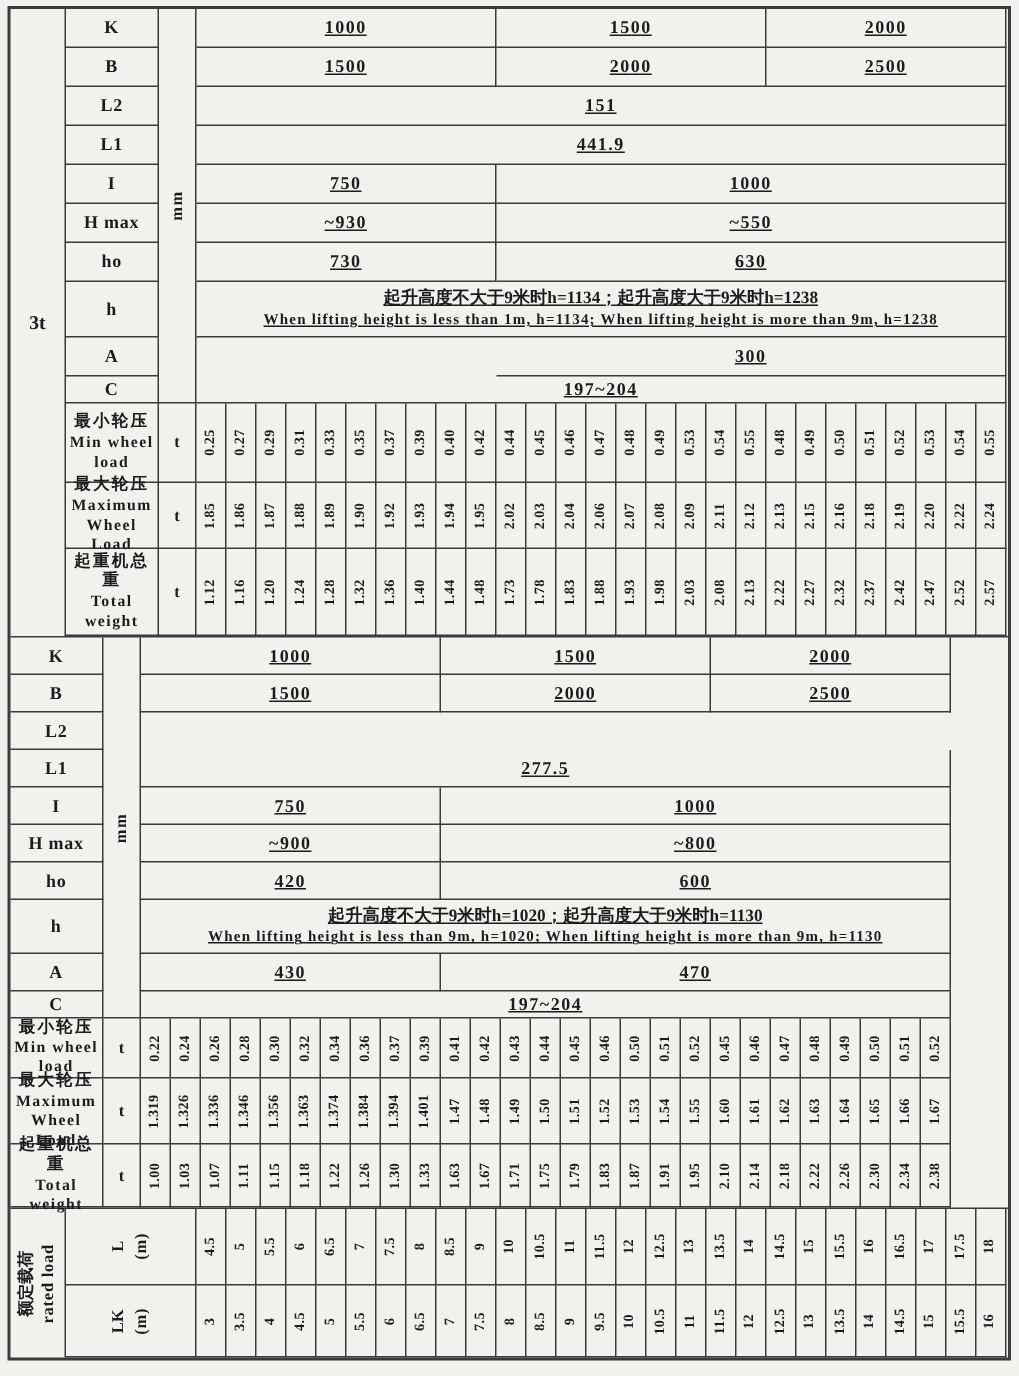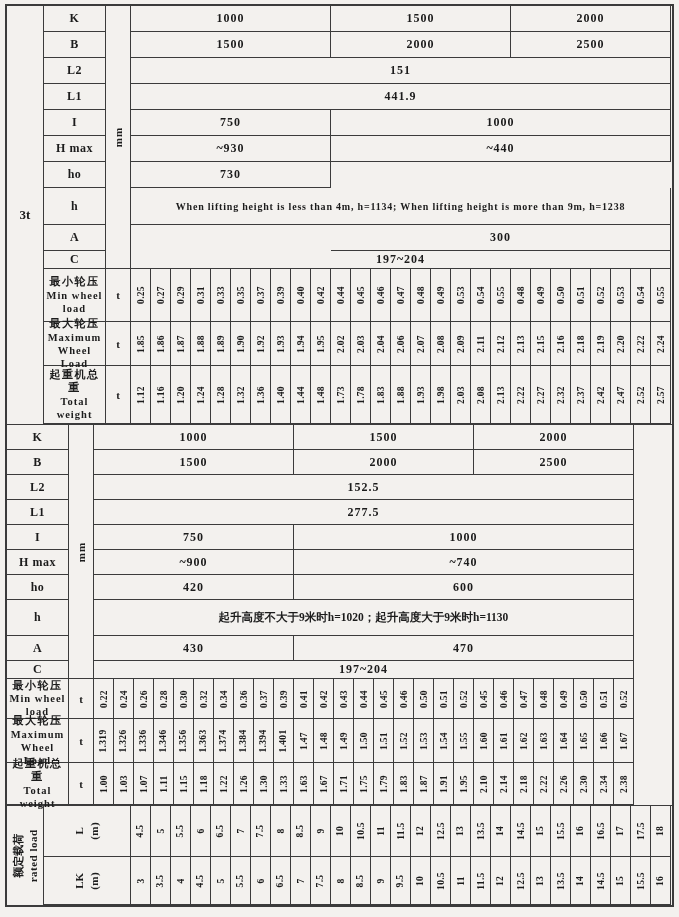--- a/index.html
+++ b/index.html
@@ -11,21 +11,21 @@
   .tier-tag { width: 37px; flex: 0 0 37px; border-right: 1px solid #3b3b3b;
               display: flex; align-items: center; justify-content: center;
               font-weight: bold; font-size: 13px; }
   .tier-grid { display: grid; grid-template-columns: 62px 25px repeat(27, 20px); }
   .grid3 { grid-template-rows: repeat(7, 26px) 37px 26px 18px 53px 44px 58px; }
   .grid2 { grid-template-rows: repeat(7, 25px) 36px 25px 18px 40px 44px 42px; }
   .gridB { display: grid; grid-template-columns: 87px repeat(27, 20px); grid-template-rows: 51px 48px; }
   .c { border-right: 1px solid #3b3b3b; border-bottom: 1px solid #3b3b3b;
        display: flex; align-items: center; justify-content: center; text-align: center; }
   .pname { font-weight: bold; font-size: 12px; letter-spacing: 0.5px; }
-  .pval  { font-weight: bold; font-size: 12px; letter-spacing: 1px; }
+  .pval  { font-weight: bold; font-size: 12px; letter-spacing: 1px; text-decoration: underline; }
   .hcell { flex-direction: column; line-height: 1.3; letter-spacing: 0; }
   .hzh { font-size: 11.5px; font-weight: bold; }
   .hen { font-size: 10px; font-weight: bold; letter-spacing: 0.8px; white-space: nowrap; }
   .unitcell { overflow: visible; }
   .mmrot { transform: rotate(-90deg); white-space: nowrap; font-weight: bold; font-size: 11px; letter-spacing: 1px; }
   .loadlab { flex-direction: column; font-weight: bold; line-height: 1.25; }
   .lzh { font-size: 11px; letter-spacing: 1.5px; }
   .len { font-size: 10.5px; letter-spacing: 1px; }
   .unitt { font-weight: bold; font-size: 11px; }
   .vcell { overflow: visible; }
@@ -53,26 +53,28 @@
         <div class="c pval" style="grid-area: 2 / 22 / auto / span 8;">2500</div>
         <div class="c pname" style="grid-area: 3 / 1;">L2</div>
         <div class="c pval" style="grid-area: 3 / 3 / auto / span 27;">151</div>
         <div class="c pname" style="grid-area: 4 / 1;">L1</div>
         <div class="c pval" style="grid-area: 4 / 3 / auto / span 27;">441.9</div>
         <div class="c pname" style="grid-area: 5 / 1;">I</div>
         <div class="c pval" style="grid-area: 5 / 3 / auto / span 10;">750</div>
         <div class="c pval" style="grid-area: 5 / 13 / auto / span 17;">1000</div>
         <div class="c pname" style="grid-area: 6 / 1;">H max</div>
         <div class="c pval" style="grid-area: 6 / 3 / auto / span 10;">~930</div>
-        <div class="c pval" style="grid-area: 6 / 13 / auto / span 17;">~440</div>
+        <div class="c pval" style="grid-area: 6 / 13 / auto / span 17;">~550</div>
         <div class="c pname" style="grid-area: 7 / 1;">ho</div>
         <div class="c pval" style="grid-area: 7 / 3 / auto / span 10;">730</div>
+        <div class="c pval" style="grid-area: 7 / 13 / auto / span 17;">630</div>
         <div class="c pname" style="grid-area: 8 / 1;">h</div>
         <div class="c pval hcell" style="grid-area: 8 / 3 / auto / span 27;">
-          <div class="hen">When lifting height is less than 4m, h=1134; When lifting height is more than 9m, h=1238</div>
+          <div class="hzh">起升高度不大于9米时h=1134；起升高度大于9米时h=1238</div>
+          <div class="hen">When lifting height is less than 1m, h=1134; When lifting height is more than 9m, h=1238</div>
         </div>
         <div class="c pname" style="grid-area: 9 / 1;">A</div>
         <div class="c pval" style="grid-area: 9 / 13 / auto / span 17;">300</div>
         <div class="c pname" style="grid-area: 10 / 1;">C</div>
         <div class="c pval" style="grid-area: 10 / 3 / auto / span 27;">197~204</div>
         <div class="c unitcell" style="grid-area: 1 / 2 / span 10;">
           <div class="mmrot">mm</div>
         </div>
         <div class="c loadlab" style="grid-area: 11 / 1;">
           <div class="lzh">最小轮压</div>
@@ -342,35 +344,35 @@
     <div class="tier-grid grid2">
         <div class="c pname" style="grid-area: 1 / 1;">K</div>
         <div class="c pval" style="grid-area: 1 / 3 / auto / span 10;">1000</div>
         <div class="c pval" style="grid-area: 1 / 13 / auto / span 9;">1500</div>
         <div class="c pval" style="grid-area: 1 / 22 / auto / span 8;">2000</div>
         <div class="c pname" style="grid-area: 2 / 1;">B</div>
         <div class="c pval" style="grid-area: 2 / 3 / auto / span 10;">1500</div>
         <div class="c pval" style="grid-area: 2 / 13 / auto / span 9;">2000</div>
         <div class="c pval" style="grid-area: 2 / 22 / auto / span 8;">2500</div>
         <div class="c pname" style="grid-area: 3 / 1;">L2</div>
-        <div class="c pval" style="grid-area: 3 / 3 / auto / span 27;">152.5</div>
         <div class="c pname" style="grid-area: 4 / 1;">L1</div>
         <div class="c pval" style="grid-area: 4 / 3 / auto / span 27;">277.5</div>
         <div class="c pname" style="grid-area: 5 / 1;">I</div>
         <div class="c pval" style="grid-area: 5 / 3 / auto / span 10;">750</div>
         <div class="c pval" style="grid-area: 5 / 13 / auto / span 17;">1000</div>
         <div class="c pname" style="grid-area: 6 / 1;">H max</div>
         <div class="c pval" style="grid-area: 6 / 3 / auto / span 10;">~900</div>
-        <div class="c pval" style="grid-area: 6 / 13 / auto / span 17;">~740</div>
+        <div class="c pval" style="grid-area: 6 / 13 / auto / span 17;">~800</div>
         <div class="c pname" style="grid-area: 7 / 1;">ho</div>
         <div class="c pval" style="grid-area: 7 / 3 / auto / span 10;">420</div>
         <div class="c pval" style="grid-area: 7 / 13 / auto / span 17;">600</div>
         <div class="c pname" style="grid-area: 8 / 1;">h</div>
         <div class="c pval hcell" style="grid-area: 8 / 3 / auto / span 27;">
           <div class="hzh">起升高度不大于9米时h=1020；起升高度大于9米时h=1130</div>
+          <div class="hen">When lifting height is less than 9m, h=1020; When lifting height is more than 9m, h=1130</div>
         </div>
         <div class="c pname" style="grid-area: 9 / 1;">A</div>
         <div class="c pval" style="grid-area: 9 / 3 / auto / span 10;">430</div>
         <div class="c pval" style="grid-area: 9 / 13 / auto / span 17;">470</div>
         <div class="c pname" style="grid-area: 10 / 1;">C</div>
         <div class="c pval" style="grid-area: 10 / 3 / auto / span 27;">197~204</div>
         <div class="c unitcell" style="grid-area: 1 / 2 / span 10;">
           <div class="mmrot">mm</div>
         </div>
         <div class="c loadlab" style="grid-area: 11 / 1;">

